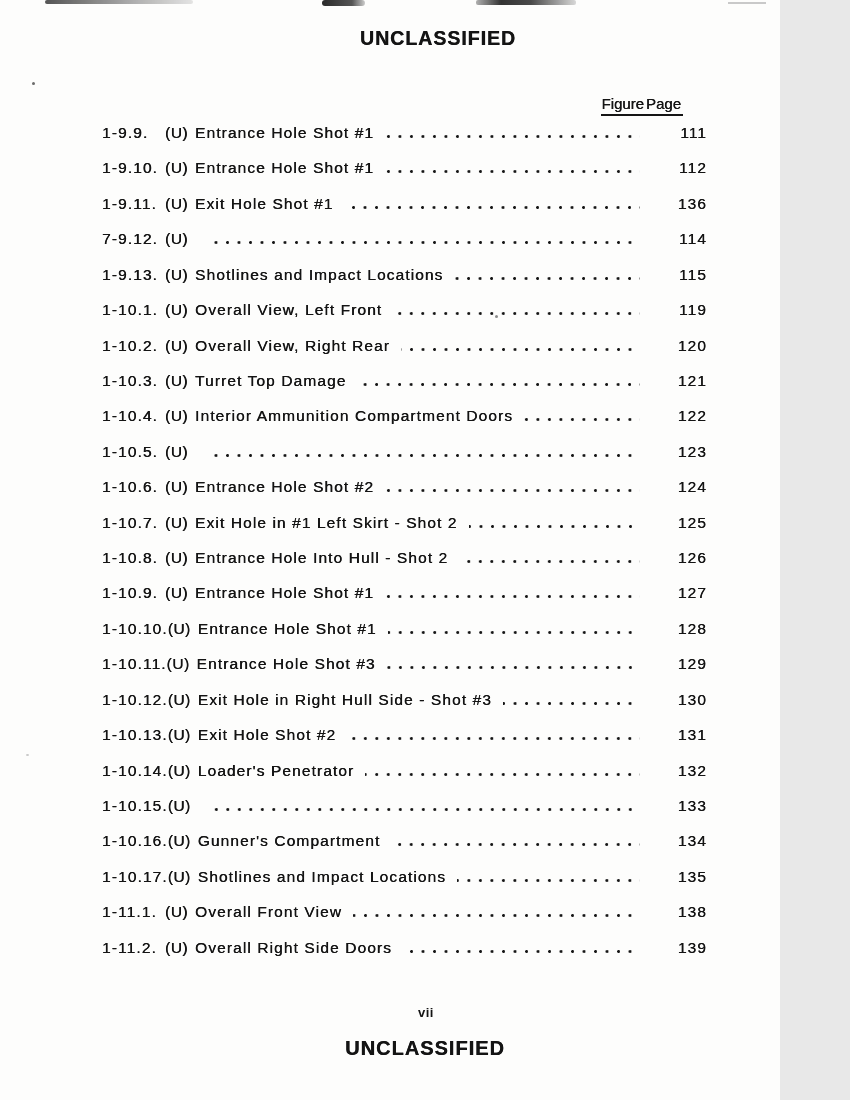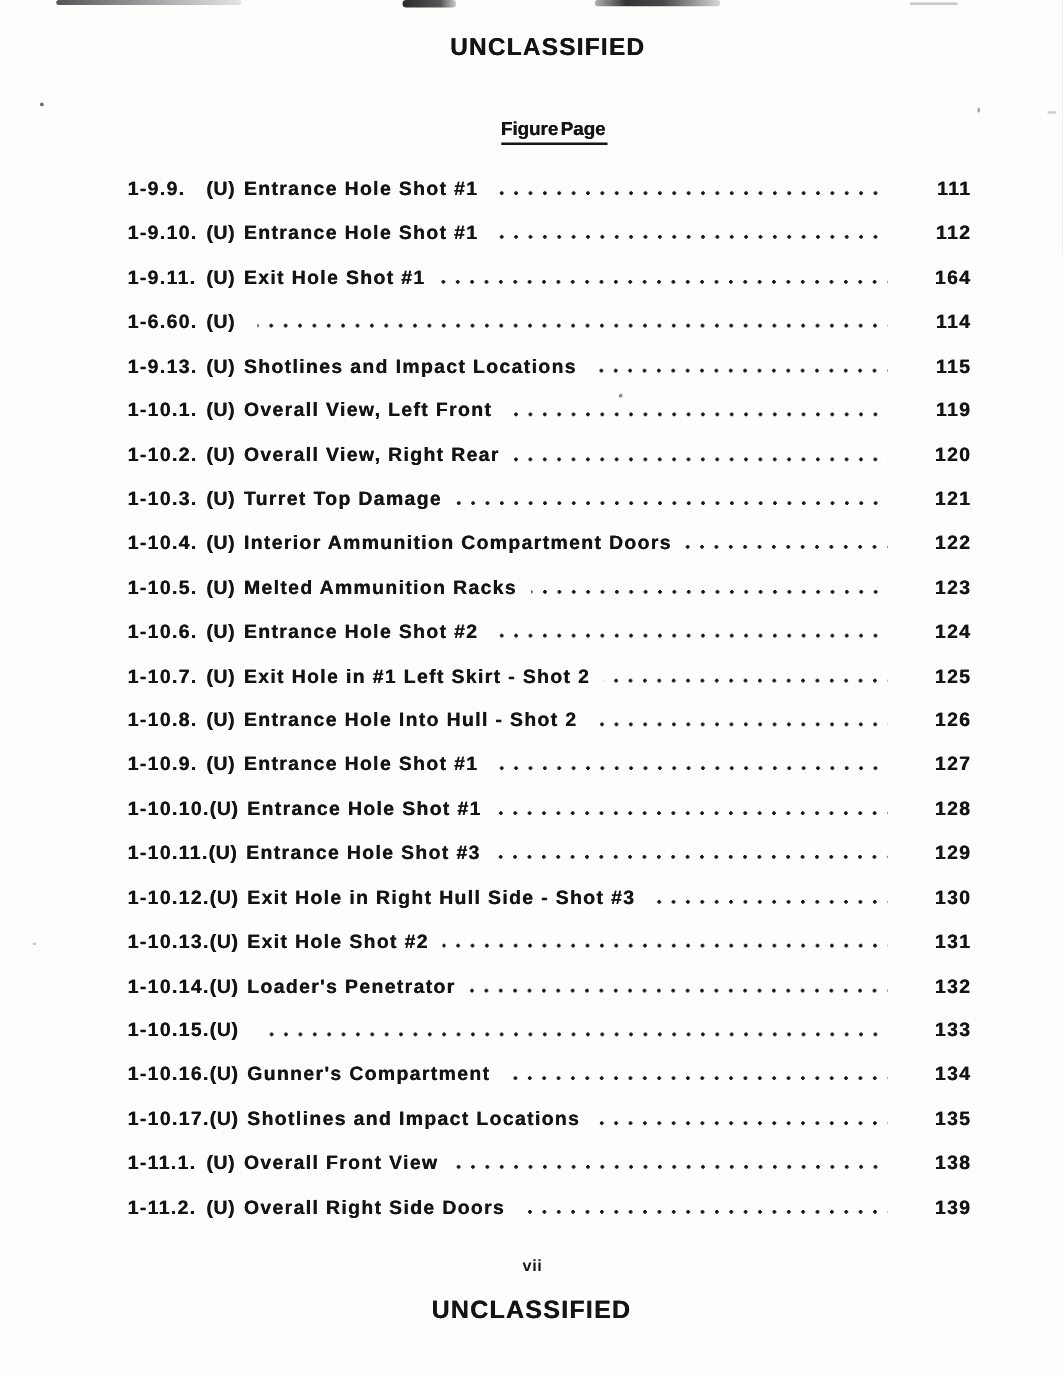--- a/index.html
+++ b/index.html
@@ -1,19 +1,19 @@
 <!DOCTYPE html>
 <html><head>
 <meta charset="utf-8">
 <style>
   * { margin: 0; padding: 0; box-sizing: border-box; }
   html, body { background: #e8e8e8; }
   .page {
     position: relative;
-    width: 850px;
+    width: 780px;
     height: 1100px;
     background: #fdfdfc;
     overflow: hidden;
     font-family: "Liberation Sans", sans-serif;
     color: #141414;
   }
   .scan-bar { position: absolute; filter: blur(0.4px); }
   .bar1 { left: 45px;  top: 0; width: 148px; height: 4px; border-radius: 2px;
           background: linear-gradient(to right, rgba(55,55,55,.85), rgba(110,110,110,.55) 60%, rgba(140,140,140,.22)); }
   .bar2 { left: 322px; top: 0; width: 43px;  height: 6px; border-radius: 3px;
@@ -28,35 +28,34 @@
   .s4 { left: 838px; top: 89px;  width: 7px; height: 2px; background: rgba(160,160,160,.5); border-radius: 1px; }
   .s5 { left: 26px;  top: 754px; width: 3px; height: 2px; background: rgba(150,150,150,.5); }
 
   .classification-top {
     position: absolute; top: 27px; left: 438px; transform: translateX(-50%);
     font-size: 19.5px; font-weight: bold; letter-spacing: 1px;
     text-shadow: 0.35px 0 currentColor;
     white-space: nowrap;
   }
   .col-headers {
-    position: absolute; top: 95px; left: 102px; right: 56px;
-    display: flex; justify-content: center;
-    font-size: 15px; font-weight: bold;
+    position: absolute; top: 95px; left: 102px; right: 88px;
+    display: flex; justify-content: flex-end;
+    font-size: 15px; font-weight: normal;
     text-shadow: 0.3px 0 currentColor;
   }
   .col-headers .underlined {
     display: inline-block; border-bottom: 2px solid #151515; padding: 0 2px 2px 0;
   }
   .col-headers .page-hd { margin-right: 9px; }
 
   .figure-list {
-    position: absolute; top: 142px; left: 102px; right: 73px; 
+    position: absolute; top: 123px; left: 102px; right: 73px; 
     font-size: 15.5px; letter-spacing: 1.1px; line-height: 19px;
     text-shadow: 0.3px 0 currentColor;
-    font-weight: bold;
   }
   .row { display: flex; align-items: baseline; height: 35.43px; }
   .num   { flex: 0 0 63px; white-space: nowrap; }
   .uclass{ flex: 0 0 30px; white-space: nowrap; letter-spacing: 0.5px; }
   .title { flex: 0 0 auto; white-space: nowrap; }
   .leader {
     flex: 1 1 15px; min-width: 15px; height: 3px; margin-left: 11px;
     background-image: radial-gradient(circle at 1.5px 1.5px, #161616 1.2px, transparent 1.65px);
     background-size: 11.5px 3px; background-repeat: repeat-x; background-position: right bottom;
   }
@@ -110,25 +109,25 @@
       <span class="title">Entrance Hole Shot #1</span>
       <span class="leader"></span>
       <span class="pagenum">112</span>
     </div>
 
     <div class="row">
       <span class="num">1-9.11.</span>
       <span class="uclass">(U)</span>
       <span class="title">Exit Hole Shot #1</span>
       <span class="leader"></span>
-      <span class="pagenum">164</span>
-    </div>
-
-    <div class="row">
-      <span class="num">1-6.60.</span>
+      <span class="pagenum">136</span>
+    </div>
+
+    <div class="row">
+      <span class="num">7-9.12.</span>
       <span class="uclass">(U)</span>
       <span class="leader"></span>
       <span class="pagenum">114</span>
     </div>
 
     <div class="row">
       <span class="num">1-9.13.</span>
       <span class="uclass">(U)</span>
       <span class="title">Shotlines and Impact Locations</span>
       <span class="leader"></span>
@@ -163,21 +162,20 @@
       <span class="num">1-10.4.</span>
       <span class="uclass">(U)</span>
       <span class="title">Interior Ammunition Compartment Doors</span>
       <span class="leader"></span>
       <span class="pagenum">122</span>
     </div>
 
     <div class="row">
       <span class="num">1-10.5.</span>
       <span class="uclass">(U)</span>
-      <span class="title">Melted Ammunition Racks</span>
       <span class="leader"></span>
       <span class="pagenum">123</span>
     </div>
 
     <div class="row">
       <span class="num">1-10.6.</span>
       <span class="uclass">(U)</span>
       <span class="title">Entrance Hole Shot #2</span>
       <span class="leader"></span>
       <span class="pagenum">124</span>

